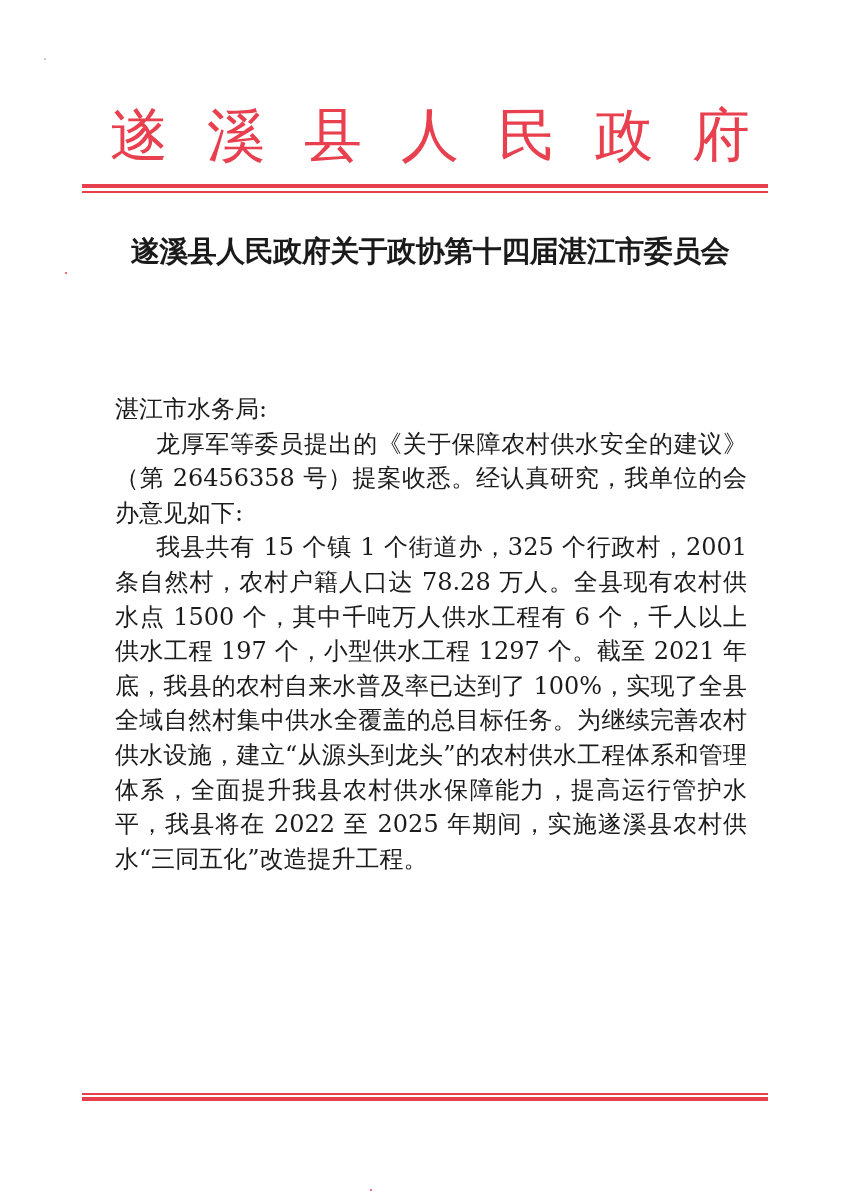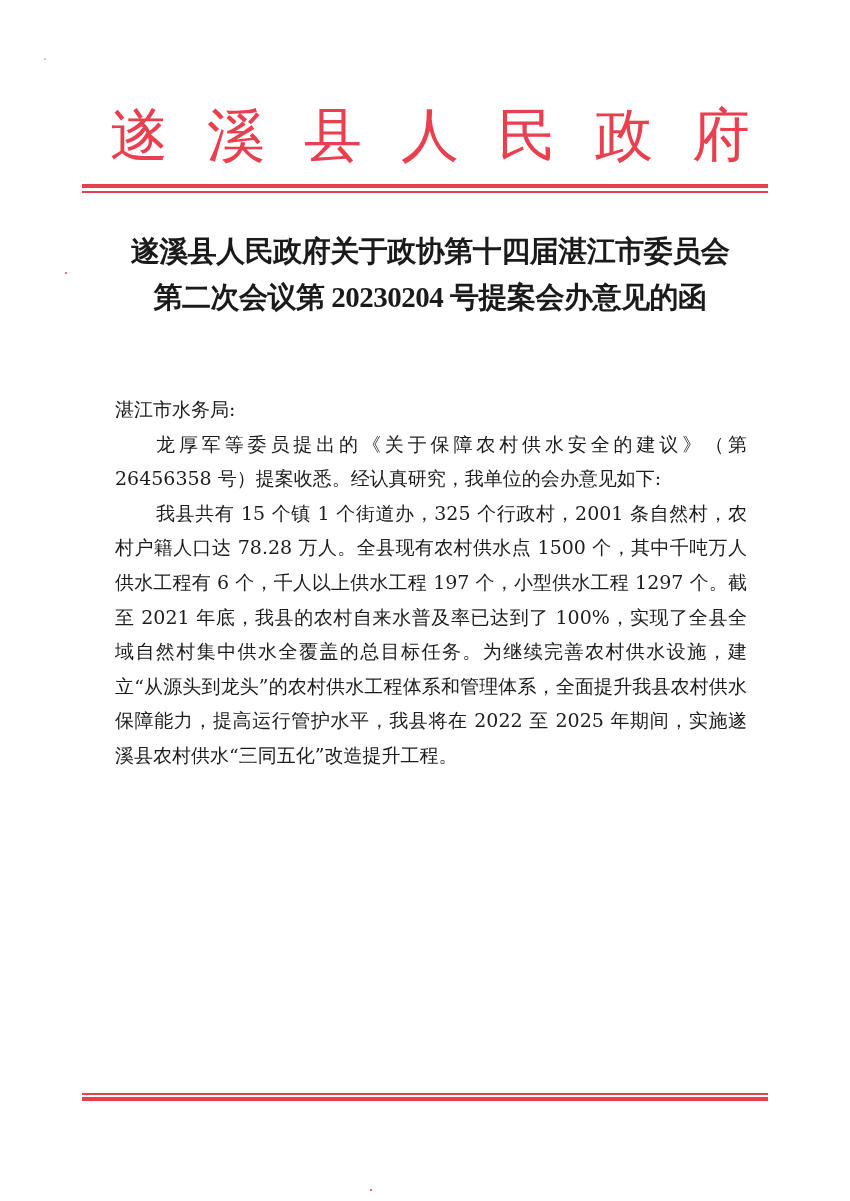--- a/index.html
+++ b/index.html
@@ -7,25 +7,25 @@
          font-family: "DejaVu Serif", "Liberation Serif", serif; color: #1a1a1a; }
   .masthead { position: absolute; left: 110px; top: 95px; width: 640px; height: 80px;
               display: flex; justify-content: space-between; align-items: center; }
   .masthead span { font-family: "DejaVu Serif", "Liberation Serif", serif;
                    font-size: 58px; color: #e8404e; line-height: 1; font-weight: normal; }
   .rule-top-thick { position: absolute; left: 82px; width: 686px; top: 184px; height: 4px; background: #e6404c; }
   .rule-top-thin  { position: absolute; left: 82px; width: 686px; top: 191px; height: 1.5px; background: #e6404c; }
   .rule-bot-thin  { position: absolute; left: 82px; width: 686px; top: 1093px; height: 1.5px; background: #e6404c; }
   .rule-bot-thick { position: absolute; left: 82px; width: 686px; top: 1097px; height: 4px; background: #e6404c; }
   .title { position: absolute; left: 90px; top: 228px; width: 680px; text-align: center;
-           font-family: Liberation Serif, serif; font-weight: bold;
+           font-family: Liberation Sans, sans-serif; font-weight: bold;
            font-size: 29px; line-height: 46px; color: #1a1a1a; letter-spacing: -0.5px; }
   .title div { white-space: nowrap; }
   .body { position: absolute; left: 115px; top: 392px; width: 632px;
-          font-size: 19px; line-height: 34.6px; color: #1c1c1c; }
+          font-size: 24px; line-height: 34.6px; color: #1c1c1c; }
   .body p { margin: 0; text-align: justify; text-align-last: left; }
   .body .salutation { margin-bottom: 0; }
   .body .indent { text-indent: 41px; }
   .body .gap { margin-top: 8px; }
   .dot { position: absolute; width: 2px; height: 2px; background: #e6404c; border-radius: 1px; }
 </style>
 </head>
 <body>
 
 <div class="masthead">
@@ -36,21 +36,20 @@
   <span>民</span>
   <span>政</span>
   <span>府</span>
 </div>
 
 <div class="rule-top-thick"></div>
 <div class="rule-top-thin"></div>
 
 <div class="title">
   <div>遂溪县人民政府关于政协第十四届湛江市委员会</div>
-  <div>第二次会议第 20230204 号提案会办意见的函</div>
 </div>
 
 <div class="body">
   <p class="salutation">湛江市水务局:</p>
   <p class="indent">龙厚军等委员提出的《关于保障农村供水安全的建议》（第 26456358 号）提案收悉。经认真研究，我单位的会办意见如下:</p>
   <p class="indent">我县共有 15 个镇 1 个街道办，325 个行政村，2001 条自然村，农村户籍人口达 78.28 万人。全县现有农村供水点 1500 个，其中千吨万人供水工程有 6 个，千人以上供水工程 197 个，小型供水工程 1297 个。截至 2021 年底，我县的农村自来水普及率已达到了 100%，实现了全县全域自然村集中供水全覆盖的总目标任务。为继续完善农村供水设施，建立“从源头到龙头”的农村供水工程体系和管理体系，全面提升我县农村供水保障能力，提高运行管护水平，我县将在 2022 至 2025 年期间，实施遂溪县农村供水“三同五化”改造提升工程。</p>
 </div>
 
 <div class="rule-bot-thin"></div>
 <div class="rule-bot-thick"></div>

